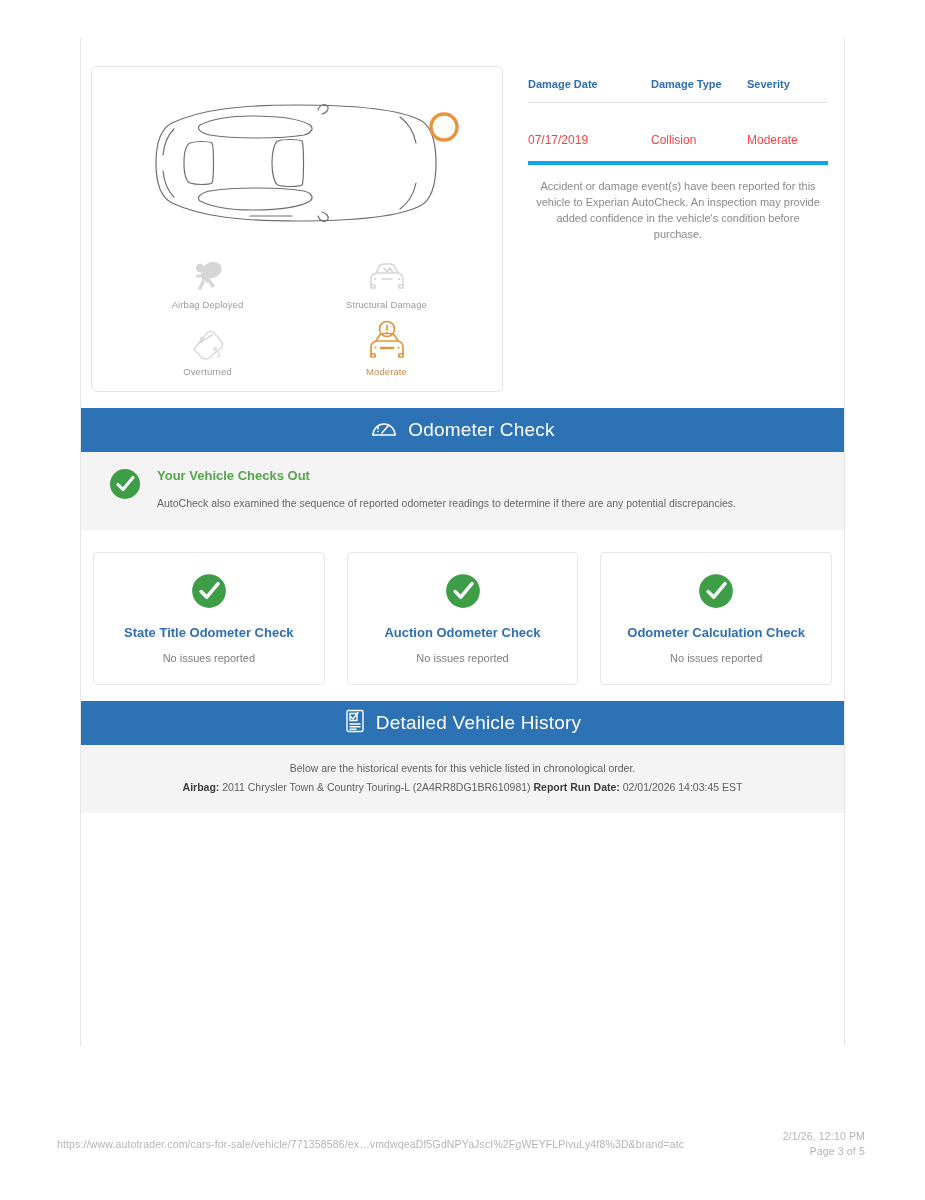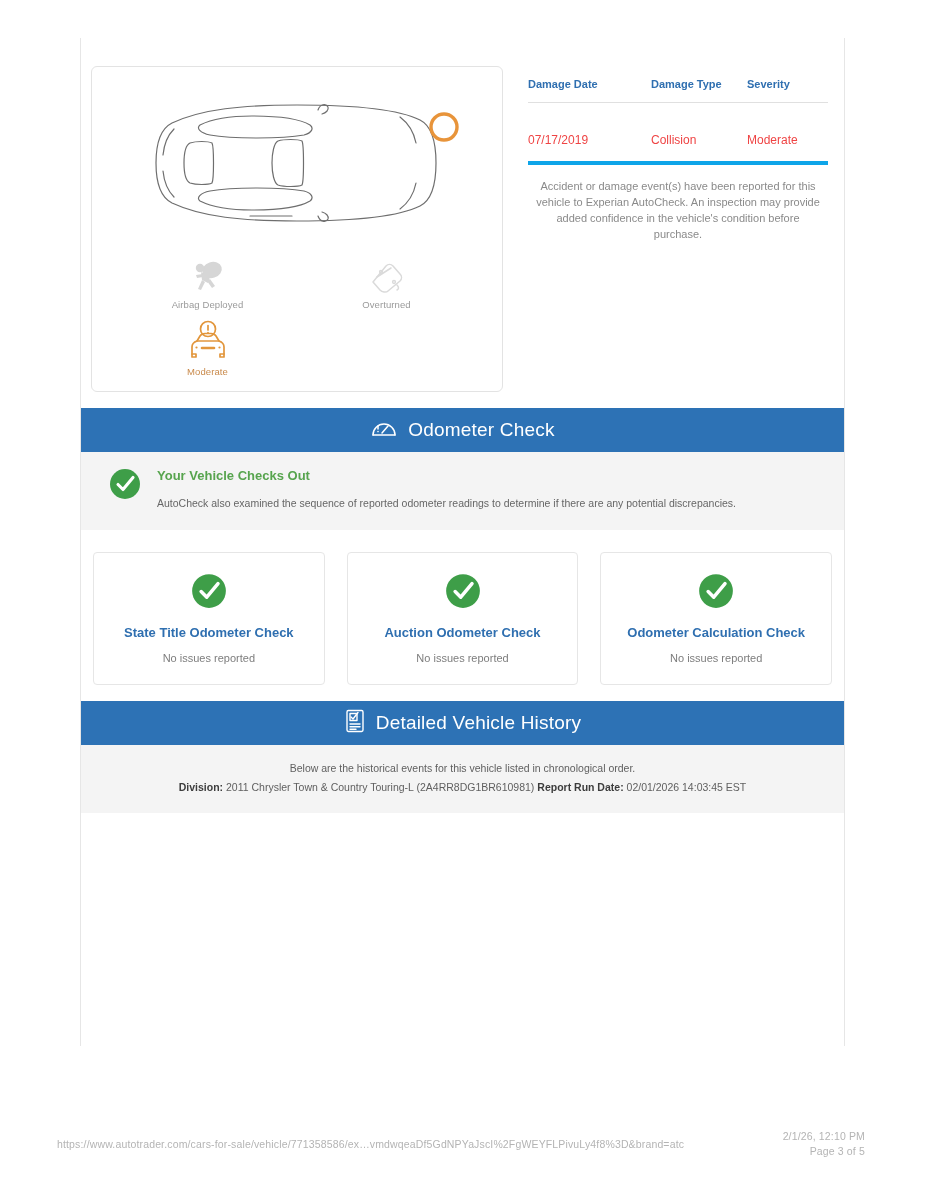--- a/index.html
+++ b/index.html
@@ -247,20 +247,37 @@
                   <path d="M13 15 L22 20 L20 26 L14 23 Z"></path>
                   <path d="M14 23 L10 32 L13 33 L17 25 Z"></path>
                   <path d="M19 24 L24 31 L27 29 L22 22 Z"></path>
                   <path d="M8 18 L15 17 L15 20 L9 21 Z"></path>
                 </g>
               </svg>
             </span>
             <span class="dmg-label">Airbag Deployed</span>
           </div>
 
+          <div class="dmg-item">
+            <span class="glyph">
+              <svg width="46" height="40" viewBox="0 0 46 40">
+                <g fill="none" stroke="#d6d6d6" stroke-width="1.6" stroke-linecap="round" stroke-linejoin="round">
+                  <path d="M7 28 L7 22 C7 19 9 17 12 16 L15 10 C16 8 18 7 20 7 L26 7 C28 7 30 8 31 10 L34 16 C37 17 39 19 39 22 L39 28"></path>
+                  <path d="M7 28 L11 28 L11 31 L7 31 Z"></path>
+                  <path d="M35 28 L39 28 L39 31 L35 31 Z"></path>
+                  <path d="M12 16 L34 16"></path>
+                  <path d="M18 22 L28 22"></path>
+                  <circle cx="11" cy="22" r="1.1" fill="#d6d6d6" stroke="none"></circle>
+                  <circle cx="35" cy="22" r="1.1" fill="#d6d6d6" stroke="none"></circle>
+                  <path d="M20 11 L23 15 L26 11 L29 16"></path>
+                </g>
+              </svg>
+            </span>
+            <span class="dmg-label">Structural Damage</span>
+          </div>
 
           <div class="dmg-item">
             <span class="glyph">
               <svg width="46" height="40" viewBox="0 0 46 40">
                 <g fill="none" stroke="#dadada" stroke-width="1.5" stroke-linecap="round" stroke-linejoin="round">
                   <path d="M9 25 L22 9 C24 7 27 7 29 9 L36 17 C38 19 38 22 36 24 L24 34 C22 36 18 35 16 33 L9 25 Z"></path>
                   <path d="M13 20 L27 11"></path>
                   <circle cx="17" cy="15" r="1.4"></circle>
                   <circle cx="30" cy="25" r="1.4"></circle>
                   <path d="M33 28 C35 30 35 32 33 33"></path>
@@ -389,21 +406,21 @@
             <path d="M6 21.3 L12 21.3"></path>
           </g>
         </svg>
       </span>
       <span class="band-title">Detailed Vehicle History</span>
     </div>
 
     <div class="hist-note">
       <div>Below are the historical events for this vehicle listed in chronological order.</div>
       <div>
-        <b>Division:</b>
+        <b>Airbag:</b>
         <span>2011 Chrysler Town &amp; Country Touring-L (2A4RR8DG1BR610981)</span>
         <b>Report Run Date:</b>
         <span>02/01/2026 14:03:45 EST</span>
       </div>
     </div>
 
   </div>
 
   <div class="footer">
     <span class="url">https://www.autotrader.com/cars-for-sale/vehicle/771358586/ex…vmdwqeaDf5GdNPYaJscI%2FgWEYFLPivuLy4f8%3D&amp;brand=atc</span>

